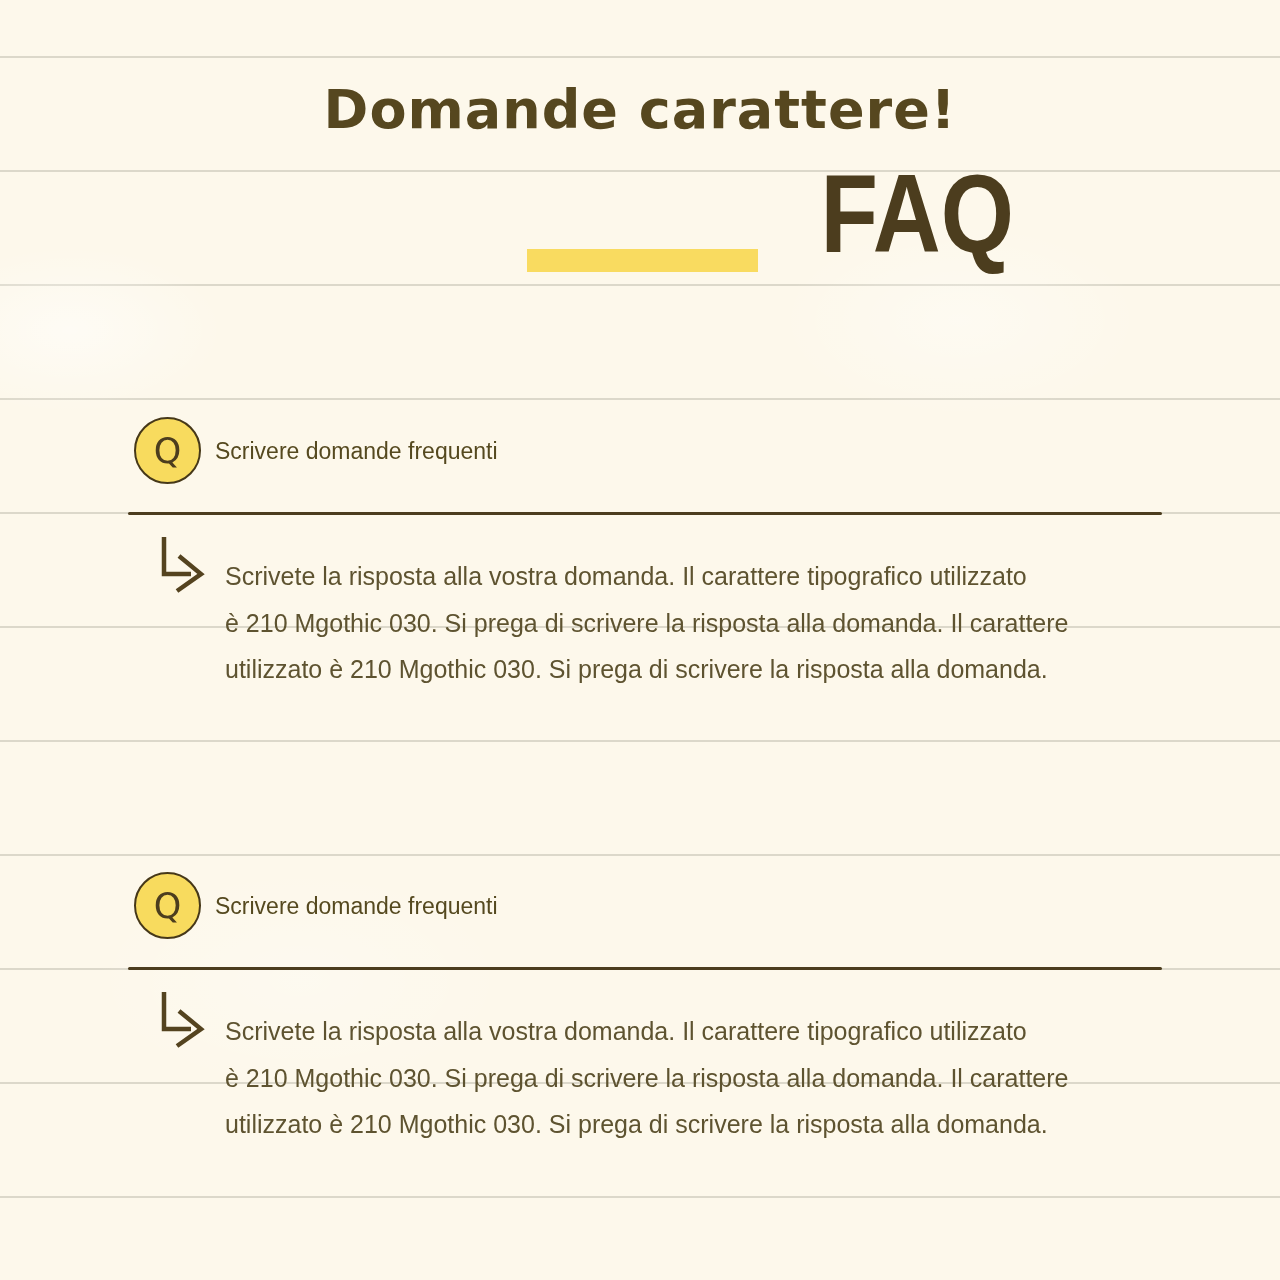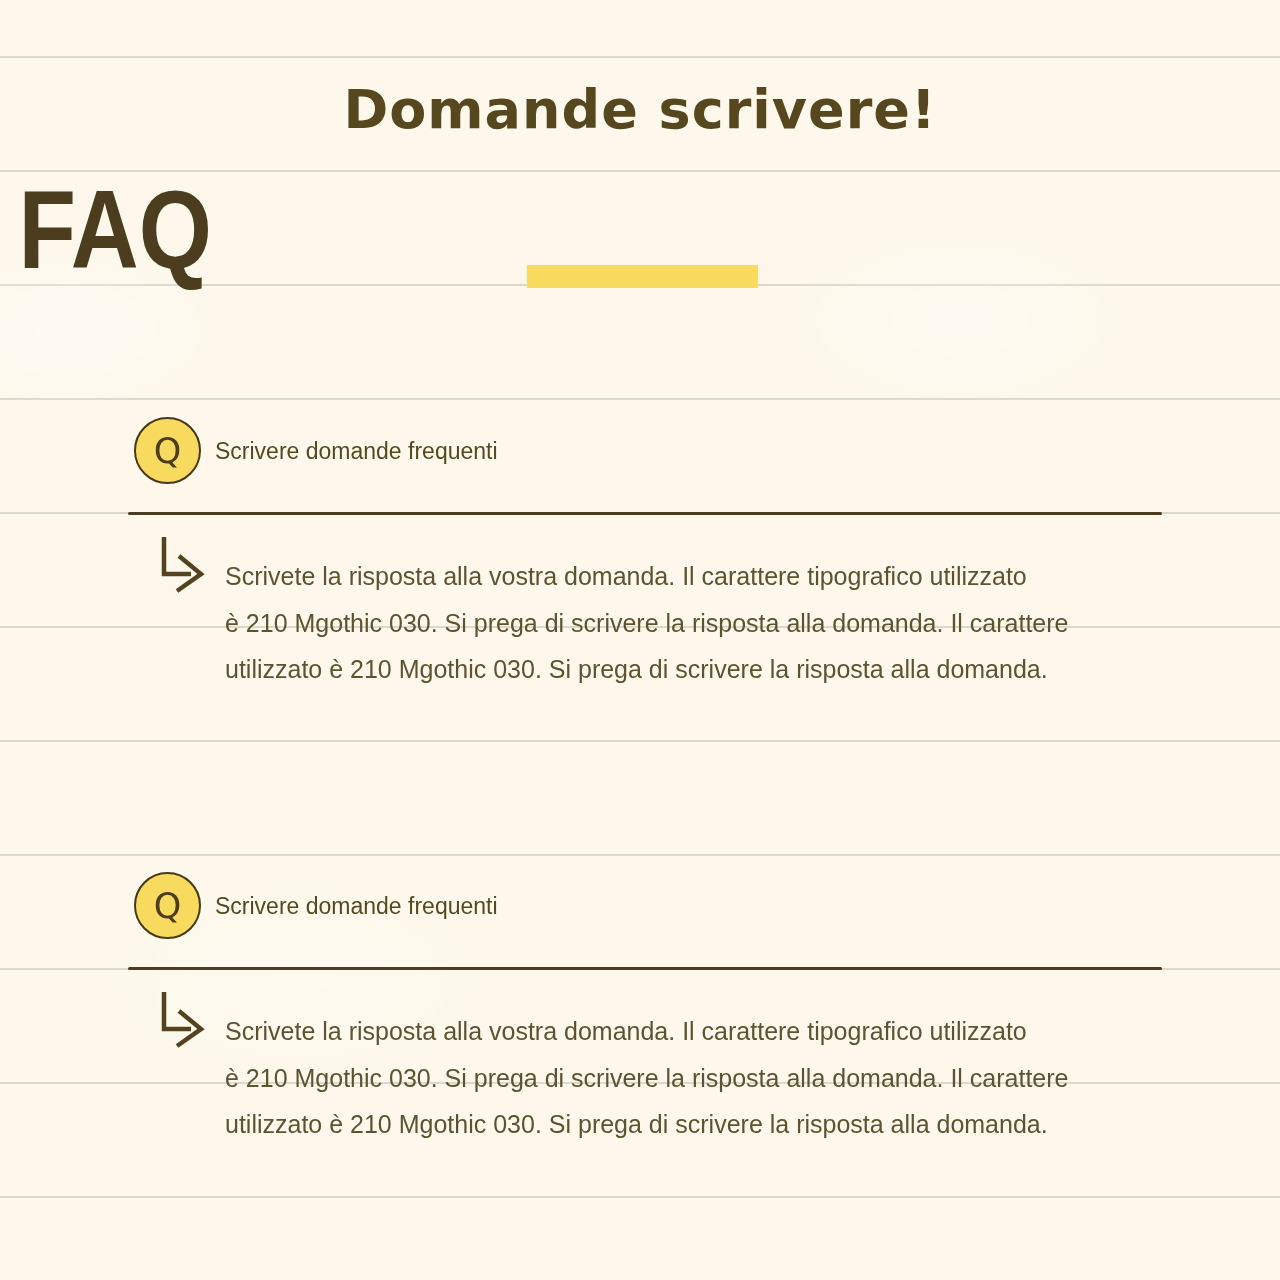--- a/index.html
+++ b/index.html
@@ -44,22 +44,22 @@
     text-align:center;
     font-family:"DejaVu Sans", sans-serif;
     font-weight:700;
     font-size:54px;
     letter-spacing:1px;
     color:var(--ink-title);
   }
 
   .headline-wrap{
     position:absolute;
-    left:0; top:174px; width:1032px; height:130px;
-    text-align:left;
+    left:0; top:158px; width:1032px; height:130px;
+    text-align:right;
   }
   .headline-highlight{
     position:absolute;
     left:527px; top:91px;
     width:231px; height:23px;
     background:var(--accent-yellow);
   }
   .headline-text{
     position:relative;
     display:inline-block;
@@ -121,21 +121,21 @@
     font-size:25px;
     line-height:46.5px;
     color:var(--ink-body);
   }
 </style>
 </head>
 <body>
 
 <div class="paper-texture"></div>
 
-<h2 class="page-title">Domande scrivere!</h2>
+<h2 class="page-title">Domande carattere!</h2>
 
 <div class="headline-wrap">
   <div class="headline-highlight"></div>
   <h1 class="headline-text">FAQ</h1>
 </div>
 
 <section class="faq-item item-1">
   <div class="q-badge">
     <span>Q</span>
   </div>

